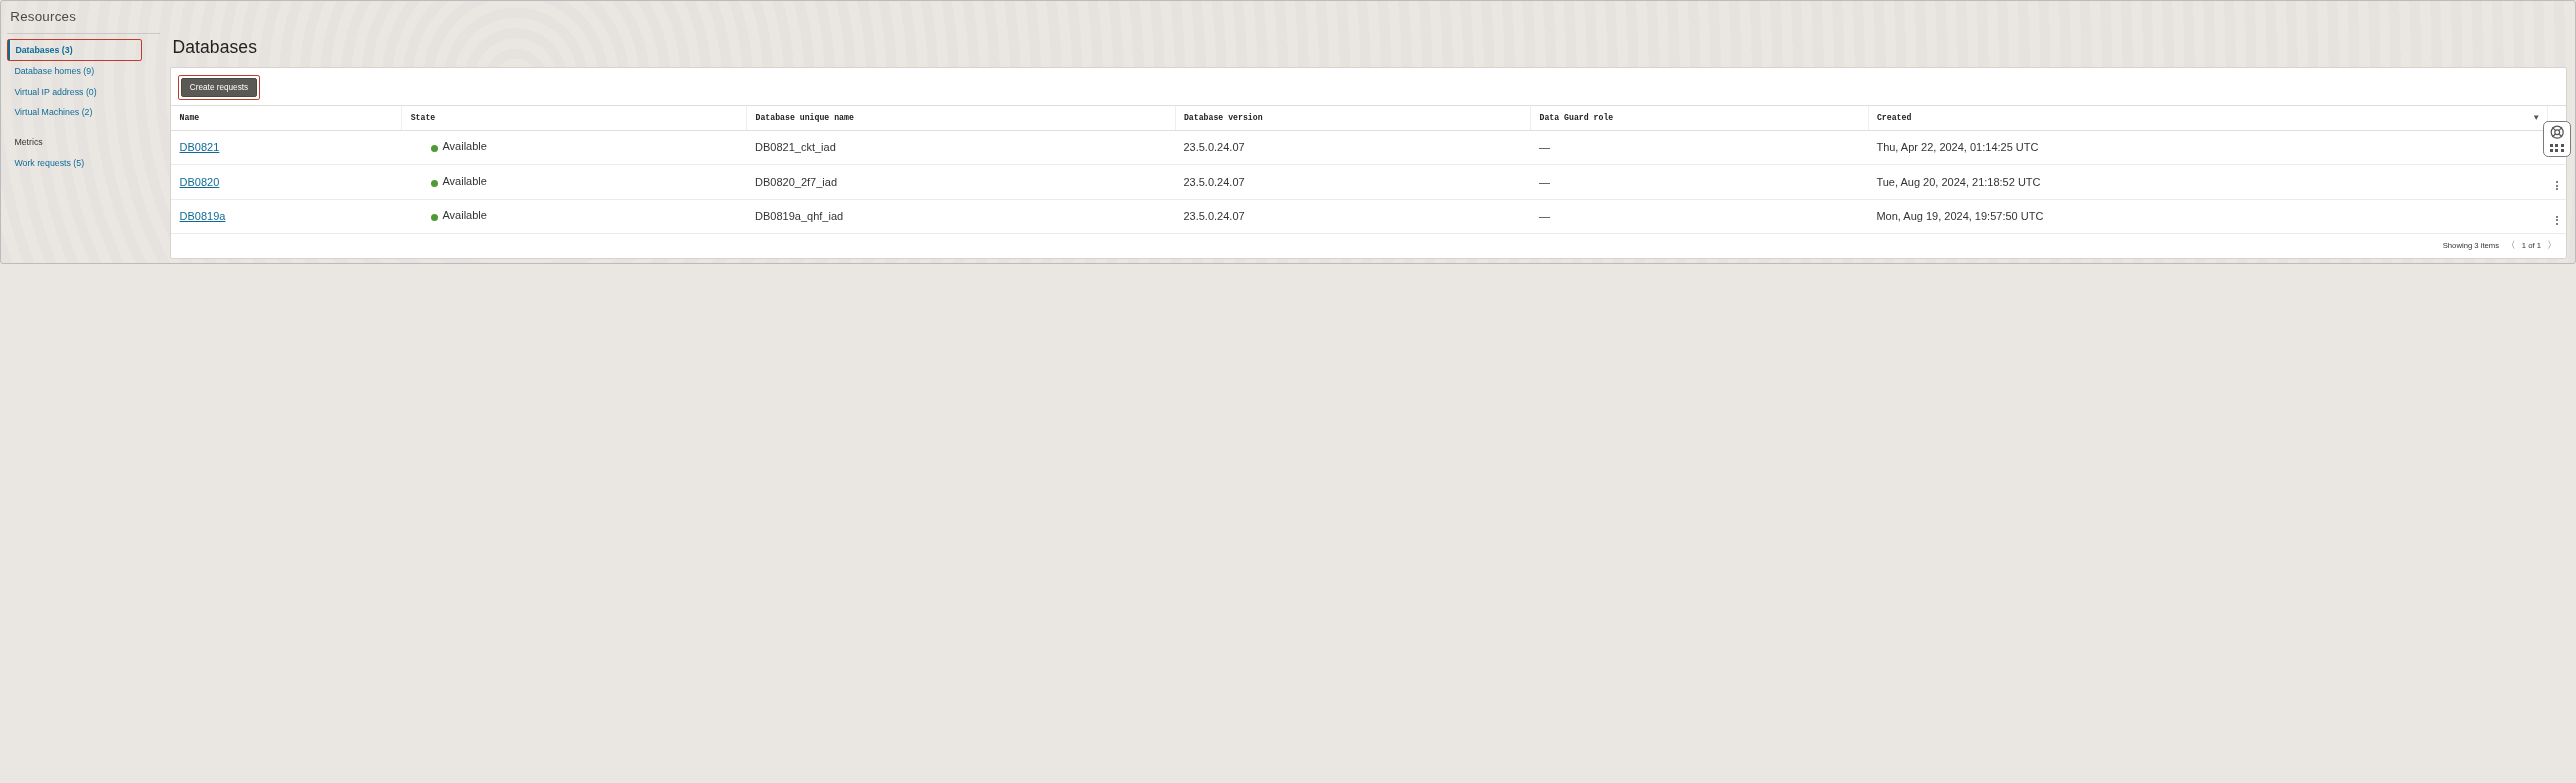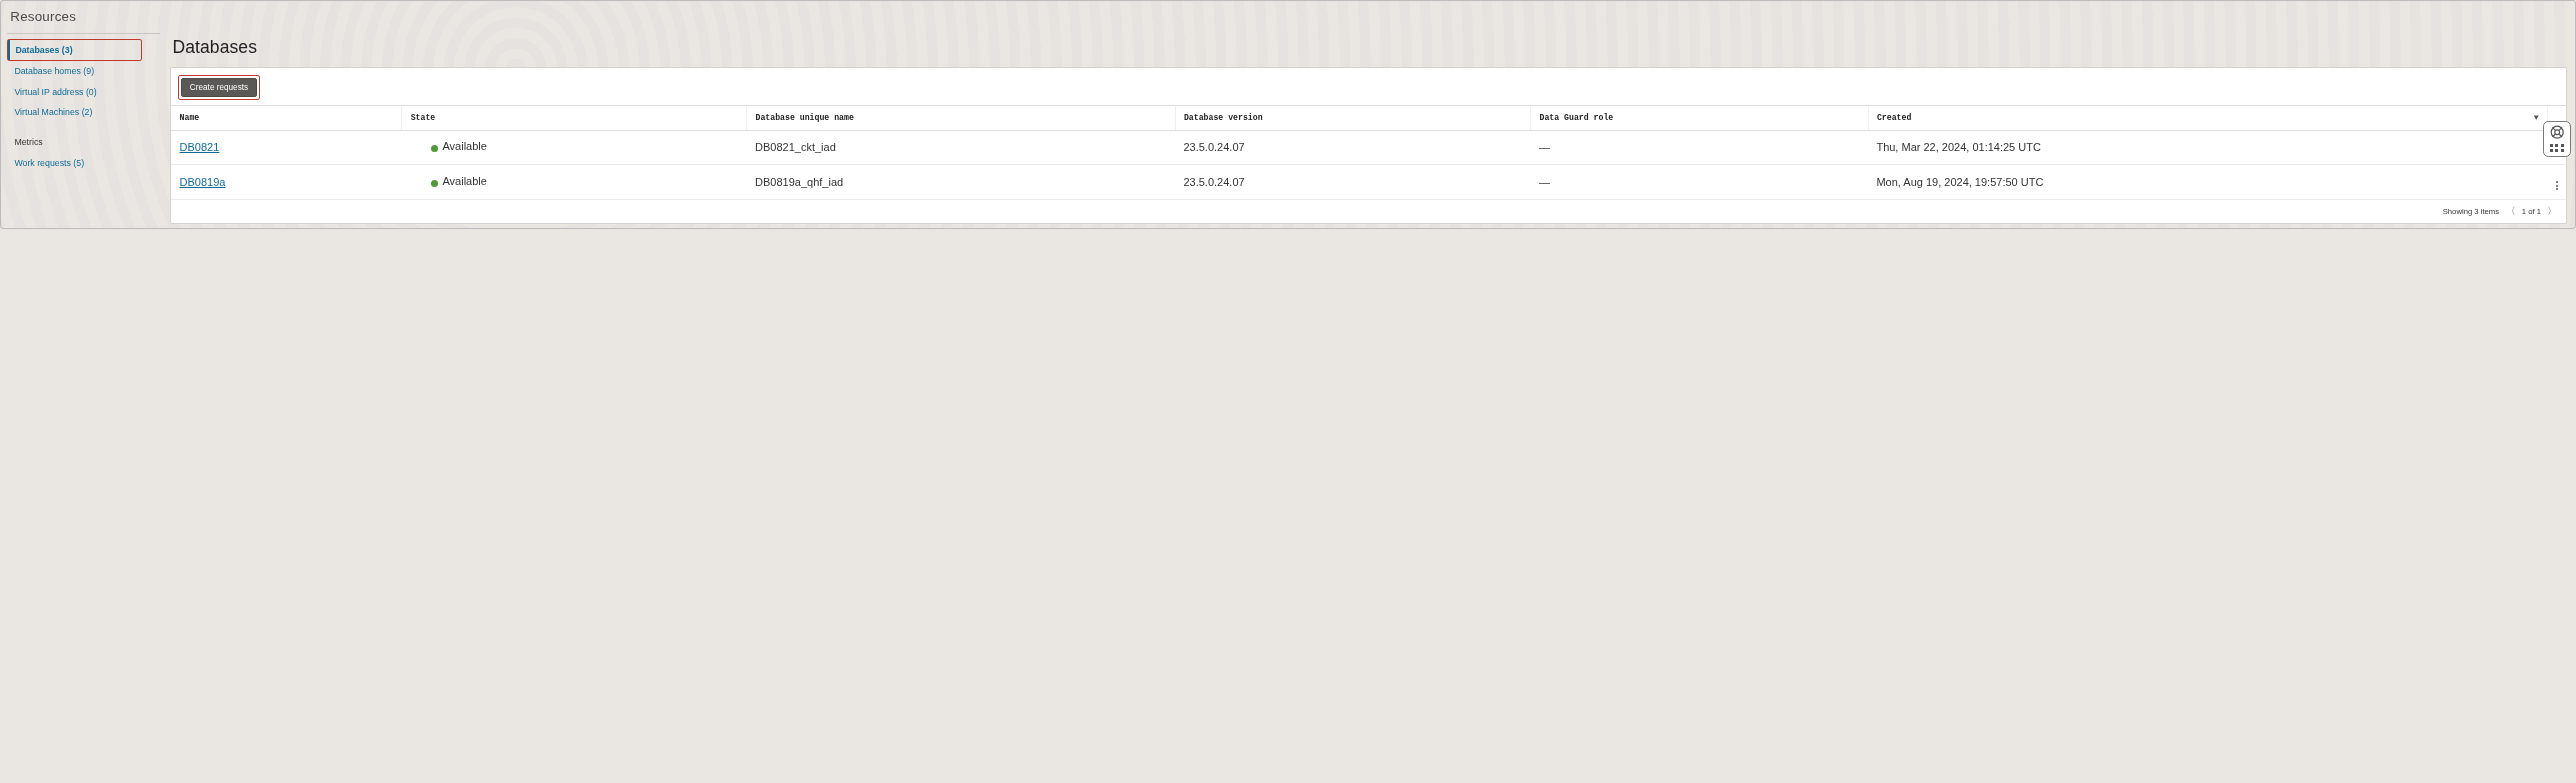--- a/index.html
+++ b/index.html
@@ -184,21 +184,37 @@
         <tbody>
           <tr>
             <td><a class="link">DB0821</a></td>
             <td><span class="state">
                   <span class="dot"></span>
                   <span>Available</span>
                 </span></td>
             <td>DB0821_ckt_iad</td>
             <td>23.5.0.24.07</td>
             <td>—</td>
-            <td>Thu, Mar 22, 2024, 01:14:25 UTC</td>
+            <td>Thu, Apr 22, 2024, 01:14:25 UTC</td>
+            <td class="actions-cell"><span class="kebab">
+                  <span></span>
+                  <span></span>
+                  <span></span>
+                </span></td>
+          </tr>
+          <tr>
+            <td><a class="link">DB0820</a></td>
+            <td><span class="state">
+                  <span class="dot"></span>
+                  <span>Available</span>
+                </span></td>
+            <td>DB0820_2f7_iad</td>
+            <td>23.5.0.24.07</td>
+            <td>—</td>
+            <td>Tue, Aug 20, 2024, 21:18:52 UTC</td>
             <td class="actions-cell"><span class="kebab">
                   <span></span>
                   <span></span>
                   <span></span>
                 </span></td>
           </tr>
           <tr>
             <td><a class="link">DB0819a</a></td>
             <td><span class="state">
                   <span class="dot"></span>

